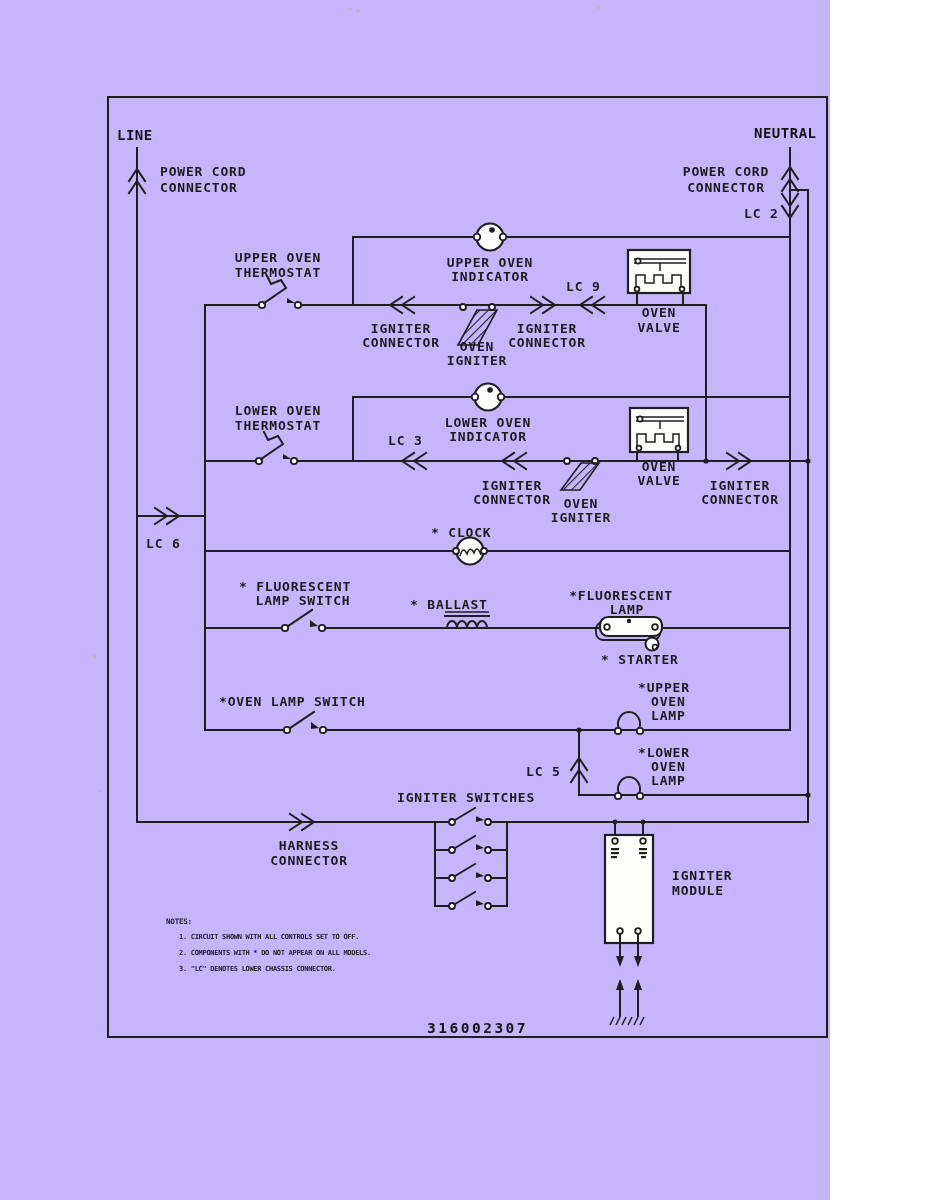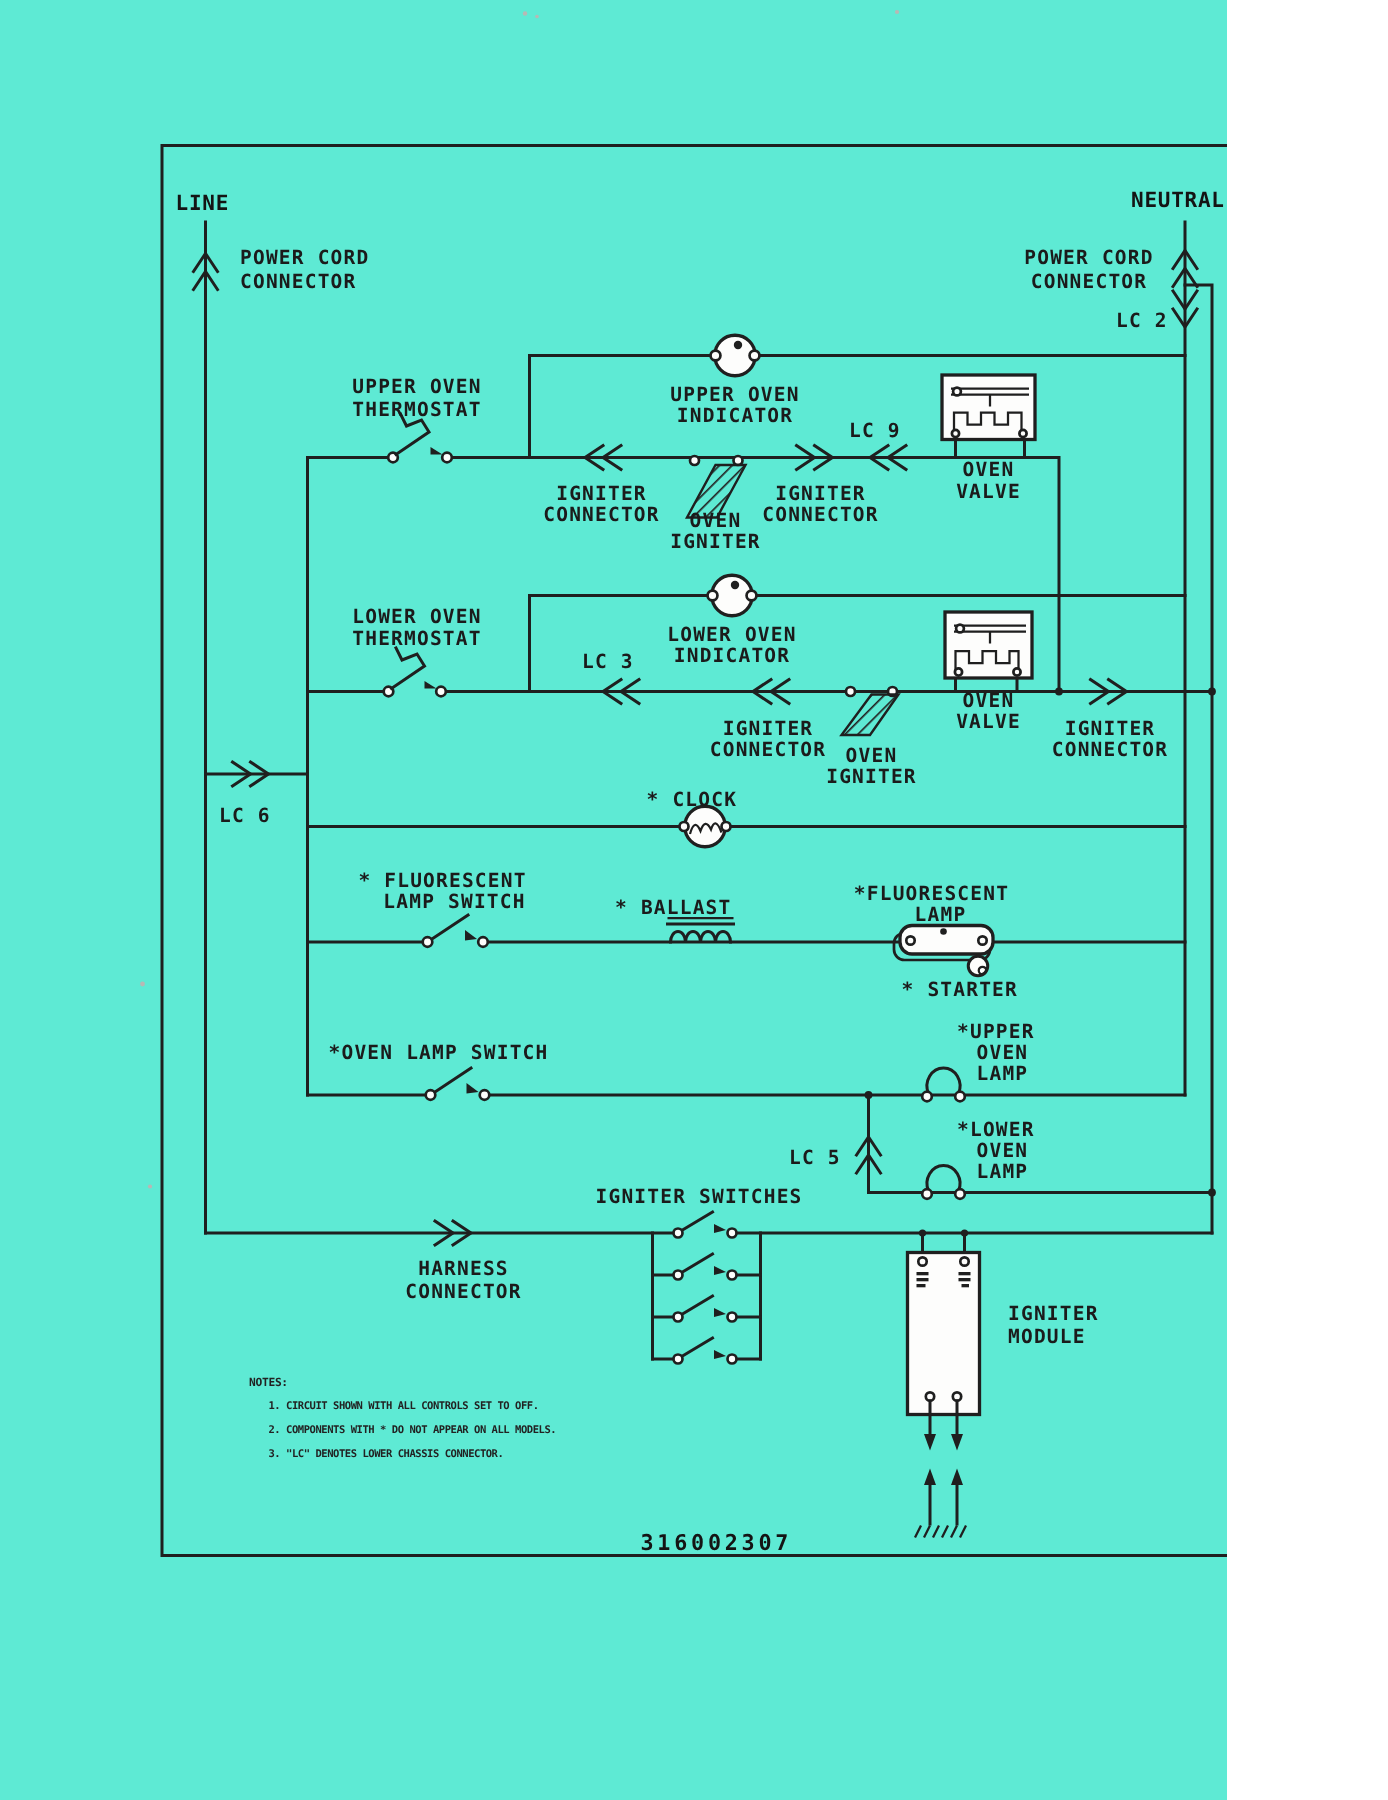--- a/index.html
+++ b/index.html
@@ -1,17 +1,17 @@
 <!DOCTYPE html>
 <html><head>
 <meta charset="utf-8">
 <style>
   html,body{margin:0;padding:0;background:#ffffff;}
-  #page{position:relative;width:818px;height:1200px;background:#5eead4;overflow:hidden;
-        font-family:"DejaVu Sans Mono",monospace;}
+  #page{position:relative;width:818px;height:1200px;background:#c4b5fd;overflow:hidden;
+        font-family:"DejaVu Sans Mono",monospace;padding-left:12px;}
   svg{position:absolute;left:0;top:0;}
   .wr{stroke:#1f1f1f;stroke-width:2;fill:none;stroke-linecap:square;}
   .wr-thin{stroke:#1f1f1f;stroke-width:1.5;fill:none;}
   .term{fill:#fdfdfc;stroke:#1f1f1f;stroke-width:1.8;}
   .dot{fill:#1f1f1f;stroke:none;}
   .lbl{font-family:"DejaVu Sans Mono",monospace;font-weight:bold;font-size:13px;
        letter-spacing:0.8px;fill:#1b1b1b;}
   .lbl-lg{font-family:"DejaVu Sans Mono",monospace;font-weight:bold;font-size:14px;
        letter-spacing:0.5px;fill:#141414;}
   .lbl-note{font-family:"DejaVu Sans Mono",monospace;font-weight:bold;font-size:7px;

